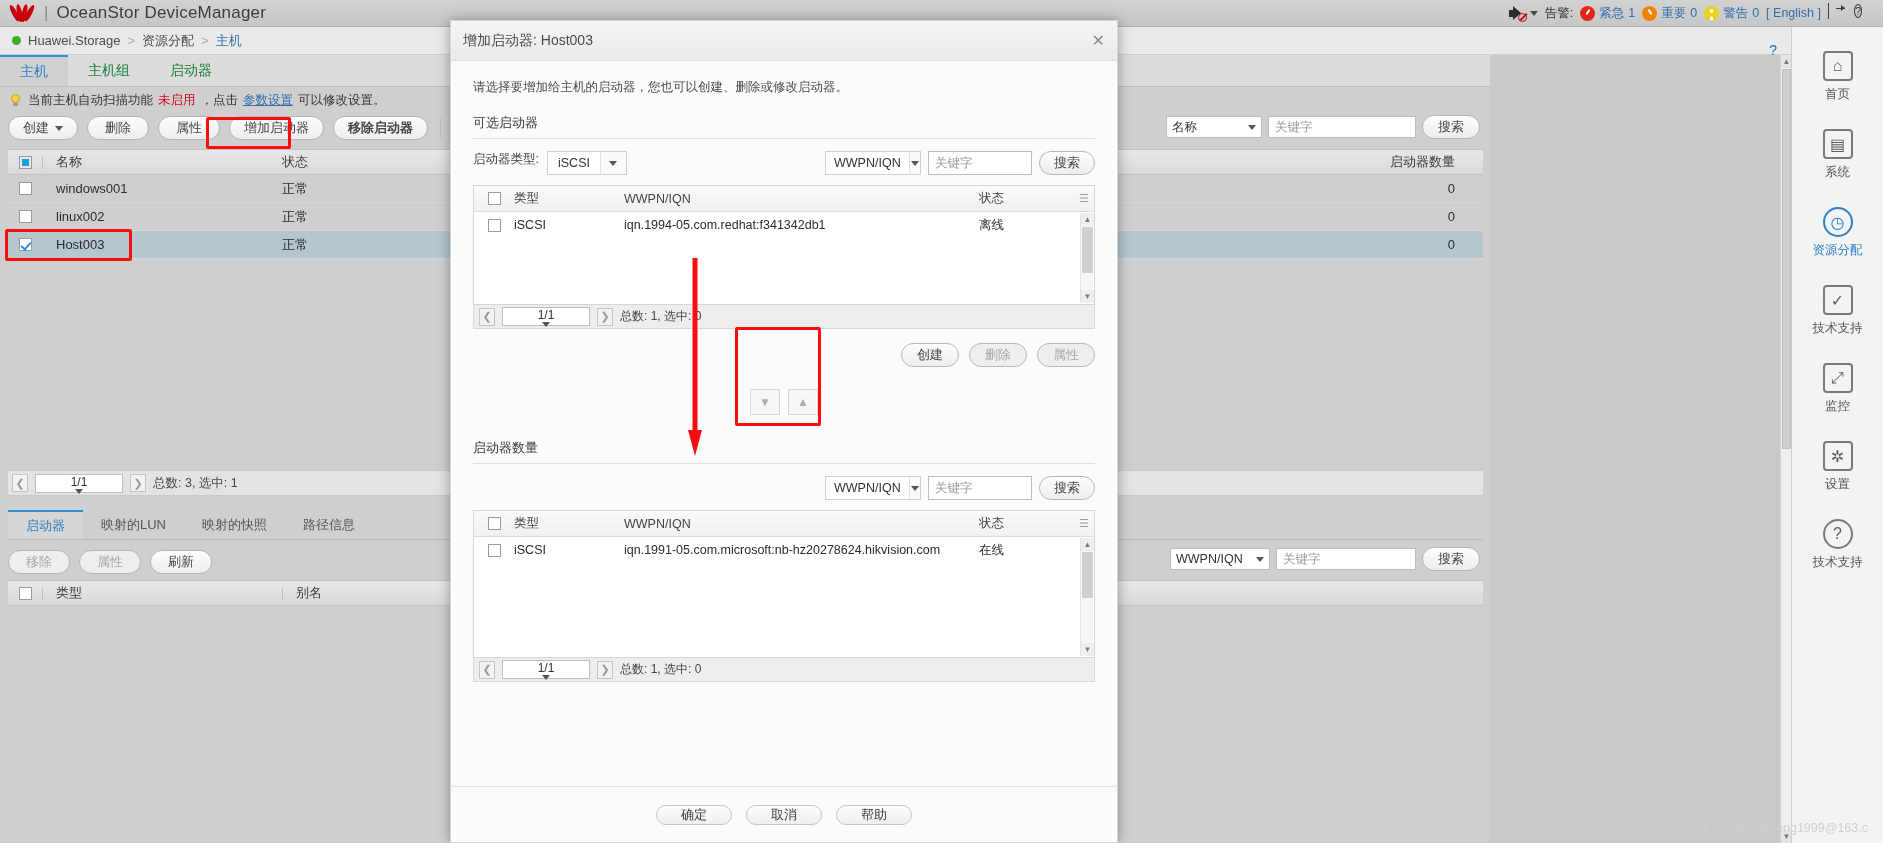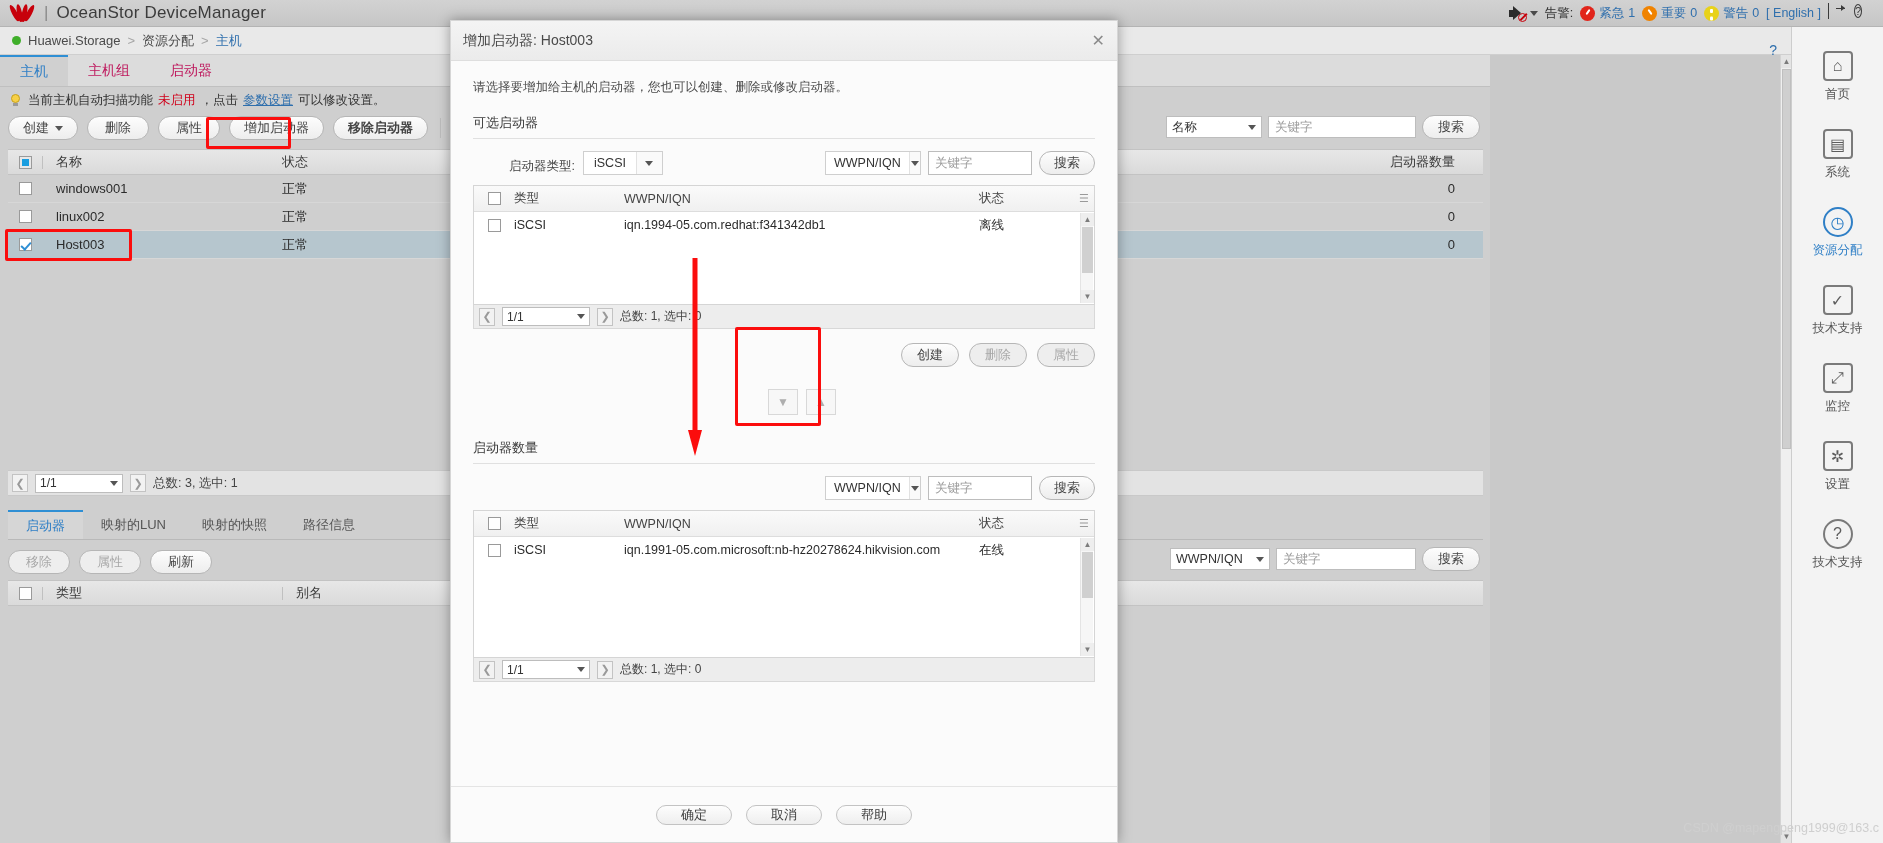--- a/index.html
+++ b/index.html
@@ -56,21 +56,21 @@
     display:flex;align-items:center;gap:7px;padding-left:12px;font-size:13px;
   }
   .dot-green{width:9px;height:9px;border-radius:50%;background:#3fae2a;}
   .bc-txt{color:#4b4b4b;}
   .bc-sep{color:#a5a5a5;}
   .bc-link{color:#2f6fad;cursor:pointer;}
 
   
   #main-area{position:absolute;left:0;top:55px;width:1490px;height:788px;background:#cfcfcf;}
   #tabs{position:absolute;left:0;top:0;height:32px;width:1490px;border-bottom:1px solid #c0c0c0;background:#dcdcdc;display:flex;align-items:flex-end;}
-  .tab{height:31px;line-height:31px;padding:0 20px;font-size:14px;color:#be185d;cursor:pointer;}
+  .tab{height:31px;line-height:31px;padding:0 20px;font-size:14px;color:#15803d;cursor:pointer;}
   .tab.active{background:#d0d0d0;color:#2f7fc6;border-top:2px solid #2f8fd4;line-height:29px;}
   #hint-row{position:absolute;left:0;top:33px;height:24px;display:flex;align-items:center;gap:5px;padding-left:8px;font-size:12.5px;color:#333;}
   .bulb{width:15px;height:15px;position:relative;}
   .bulb-b{position:absolute;left:3px;top:1px;width:9px;height:9px;border-radius:50%;background:#f7d046;border:1px solid #c6a01c;}
   .bulb-s{position:absolute;left:5px;top:10px;width:5px;height:3px;background:#9a9a9a;}
   .red-t{color:#d0021b;}
   .blue-t{color:#2f6fad;cursor:pointer;text-decoration:underline;}
 
   #toolbar{position:absolute;left:0;top:57px;height:32px;display:flex;align-items:center;gap:9px;padding-left:8px;}
   .pill{
@@ -92,21 +92,21 @@
   .cell-state{width:120px;}
   .cell-right{margin-left:auto;padding-right:28px;}
   .cb{width:13px;height:13px;border:1px solid #9a9a9a;background:#fff;display:inline-block;position:relative;cursor:pointer;}
   .cb.checked:after{content:"";position:absolute;left:3.6px;top:0.6px;width:4px;height:8px;border:solid #2f8fd4;border-width:0 2px 2px 0;transform:rotate(42deg);}
   .cb.partial{background:#e8e8e8;}
   .cb.partial:after{content:"";position:absolute;left:2px;top:2px;width:7px;height:7px;background:#1a9ee0;}
   .vsep{width:1px;height:13px;background:#c0c0c0;margin-right:9px;}
 
   #left-pager{position:absolute;left:8px;top:415px;width:1475px;height:26px;background:#e3e3e3;border-top:1px solid #c9c9c9;border-bottom:1px solid #c9c9c9;display:flex;align-items:center;gap:7px;padding-left:4px;font-size:12.5px;color:#444;}
   .pg-arrow{width:16px;height:18px;border:1px solid #c3c3c3;background:#f2f2f2;display:flex;align-items:center;justify-content:center;color:#999;font-size:11px;cursor:pointer;}
-  .pg-select{width:88px;height:19px;border:1px solid #bdbdbd;background:#fff;display:flex;align-items:center;justify-content:space-between;padding:0 4px;font-size:12px;color:#333;cursor:pointer;}
+  .pg-select{width:88px;height:19px;border:1px solid #bdbdbd;background:#fff;display:flex;align-items:center;justify-content:space-between;padding:0 4px;font-size:12px;color:#333;cursor:pointer;flex-direction:column;}
 
   
   #detail{position:absolute;left:0;top:400px;width:1490px;height:388px;}
   #detail-tabs{position:absolute;left:8px;top:55px;height:30px;display:flex;align-items:flex-end;border-bottom:1px solid #b9b9b9;width:1475px;}
   .dtab{height:29px;line-height:29px;padding:0 18px;font-size:13px;color:#555;cursor:pointer;}
   .dtab.active{color:#2f7fc6;border-top:2px solid #2f8fd4;background:#d6d6d6;line-height:27px;}
   #detail-toolbar{position:absolute;left:8px;top:92px;height:30px;display:flex;align-items:center;gap:9px;}
   #detail-head{position:absolute;left:8px;top:125px;width:1475px;}
   .search-inline{position:absolute;right:10px;top:92px;display:flex;align-items:center;gap:6px;}
 
@@ -128,21 +128,21 @@
   .vs-thumb{position:absolute;left:1px;top:14px;width:9px;height:380px;background:#cfcfcf;border:1px solid #bfbfbf;}
 
   
   #overlay{position:absolute;left:450px;top:20px;width:668px;height:823px;background:#fbfbfb;box-shadow:0 0 12px rgba(0,0,0,.35);border:1px solid #d6d6d6;}
   #modal-head{height:40px;background:linear-gradient(#f4f4f4,#ebebeb);border-bottom:1px solid #dedede;display:flex;align-items:center;padding:0 12px;}
   #modal-title{font-size:14px;color:#4a4a4a;}
   #modal-close{margin-left:auto;font-size:16px;color:#8a8a8a;cursor:pointer;line-height:1;}
   #modal-body{padding:18px 22px 0 22px;position:relative;}
   .modal-desc{font-size:12.5px;color:#4a4a4a;margin-bottom:18px;}
   .sec-title{font-size:13px;color:#3a3a3a;padding-bottom:6px;border-bottom:1px solid #e0e0e0;margin-bottom:12px;}
-  .row-flex{display:flex;align-items:flex-end;margin-left:36px;}
+  .row-flex{display:flex;align-items:flex-start;}
   .lbl{font-size:12.5px;color:#444;margin-right:8px;}
   .dd{height:24px;border:1px solid #cfcfcf;background:#fff;display:flex;align-items:stretch;font-size:12.5px;color:#333;}
   .dd .val{display:flex;align-items:center;padding:0 10px;min-width:52px;}
   .dd .arrow{width:26px;border-left:1px solid #e2e2e2;display:flex;align-items:center;justify-content:center;background:#fafafa;}
   .grid-table{border:1px solid #d5d5d5;background:#fff;}
   .g-head{height:26px;background:linear-gradient(#fafafa,#f0f0f0);border-bottom:1px solid #ddd;display:flex;align-items:center;font-size:12.5px;color:#444;}
   .g-row{height:26px;display:flex;align-items:center;font-size:12.5px;color:#2b2b2b;}
   .g-c1{width:40px;display:flex;justify-content:center;}
   .g-c2{width:110px;}
   .g-c3{flex:1;}
@@ -152,21 +152,21 @@
   .gs-btn{width:13px;height:13px;display:flex;align-items:center;justify-content:center;font-size:8px;color:#7c7c7c;background:#eee;}
   .gs-thumb{position:absolute;left:1px;top:14px;width:11px;height:46px;background:#d0d0d0;}
   .pager{height:24px;background:#ededed;border:1px solid #d8d8d8;border-top:none;display:flex;align-items:center;gap:7px;padding-left:5px;font-size:12px;color:#444;}
   .mv-btn{width:30px;height:26px;border:1px solid #d8d8d8;background:#f7f7f7;display:flex;align-items:center;justify-content:center;color:#aeaeae;font-size:12px;cursor:pointer;}
   #modal-footer{position:absolute;left:0;bottom:0;width:100%;height:56px;border-top:1px solid #e4e4e4;display:flex;align-items:center;justify-content:center;gap:14px;background:#fbfbfb;}
   .fbtn{width:76px;height:20px;border:1px solid #c3c3c3;border-radius:13px;background:linear-gradient(#fdfdfd,#eee);font-size:13px;color:#3c3c3c;display:flex;align-items:center;justify-content:center;cursor:pointer;font-family:Liberation Serif, serif;}
 
   
   .anno-rect{position:absolute;border:3px solid #fb0d0d;border-radius:2px;pointer-events:none;}
   #anno-arrow{position:absolute;left:688px;top:258px;width:14px;height:200px;pointer-events:none;}
-  .wm{position:absolute;right:4px;bottom:8px;font-size:12.5px;color:#cfcfcf;}
+  .wm{position:absolute;right:15px;bottom:8px;font-size:12.5px;color:#cfcfcf;}
   .help-q{position:absolute;right:106px;top:42px;color:#2f6fad;font-size:14px;cursor:pointer;}
 </style>
 </head>
 <body>
 
 <div id="topbar">
   <div class="logo-wrap">
     <div class="huawei-logo">
       <span class="petal p1"></span>
         <span class="petal p2"></span>

